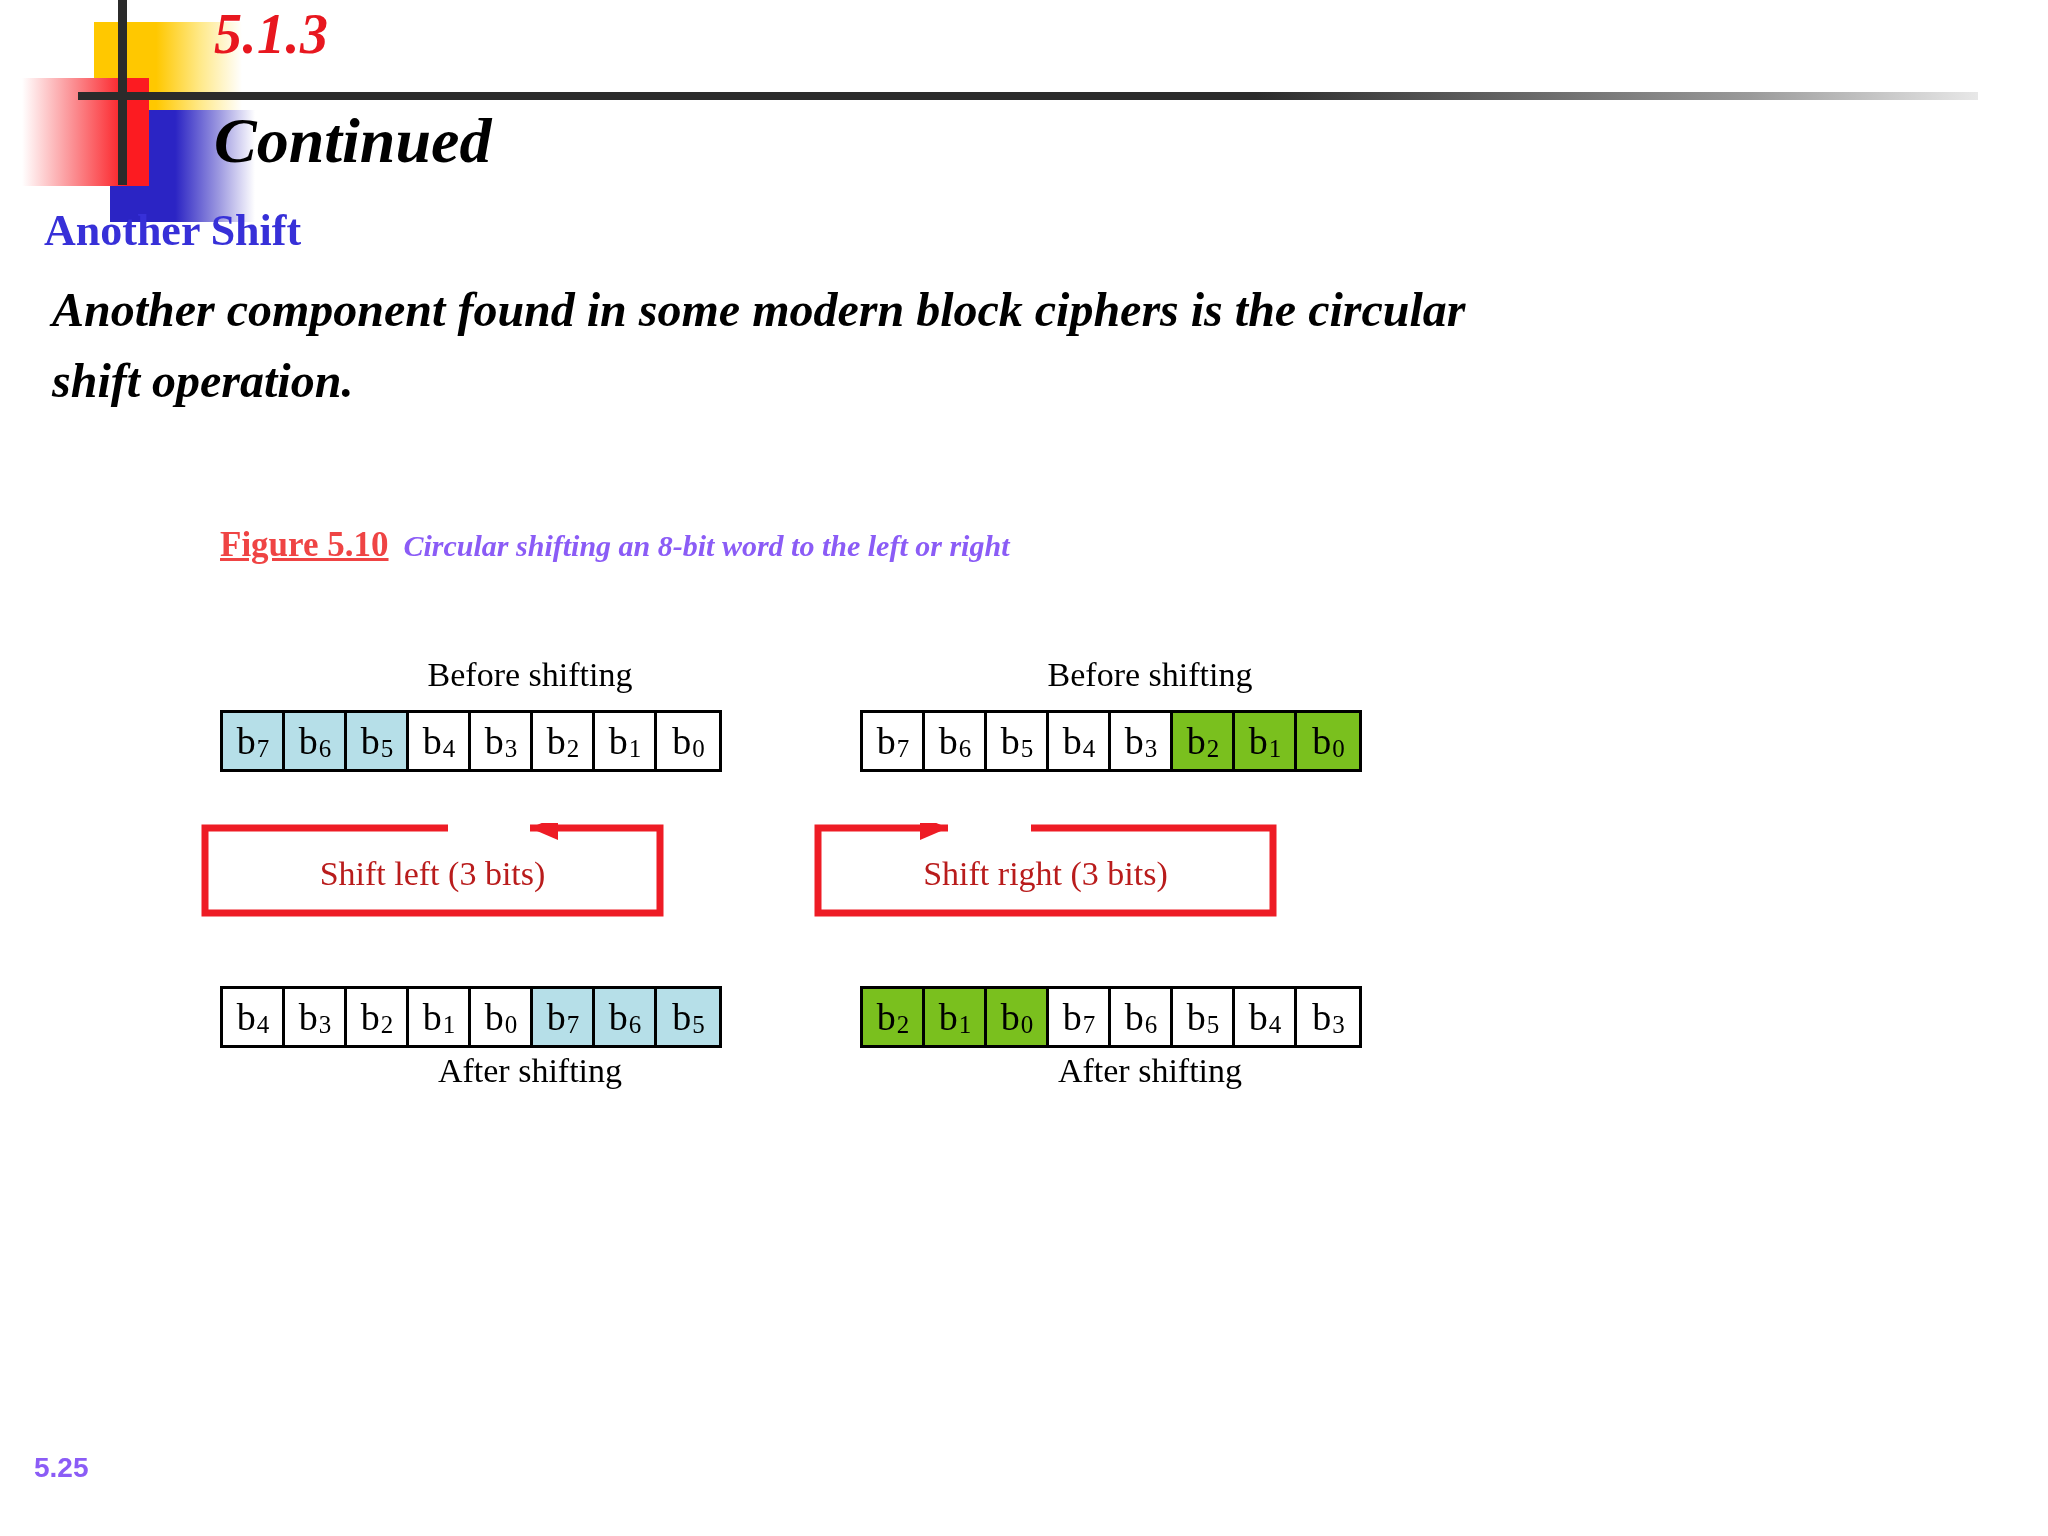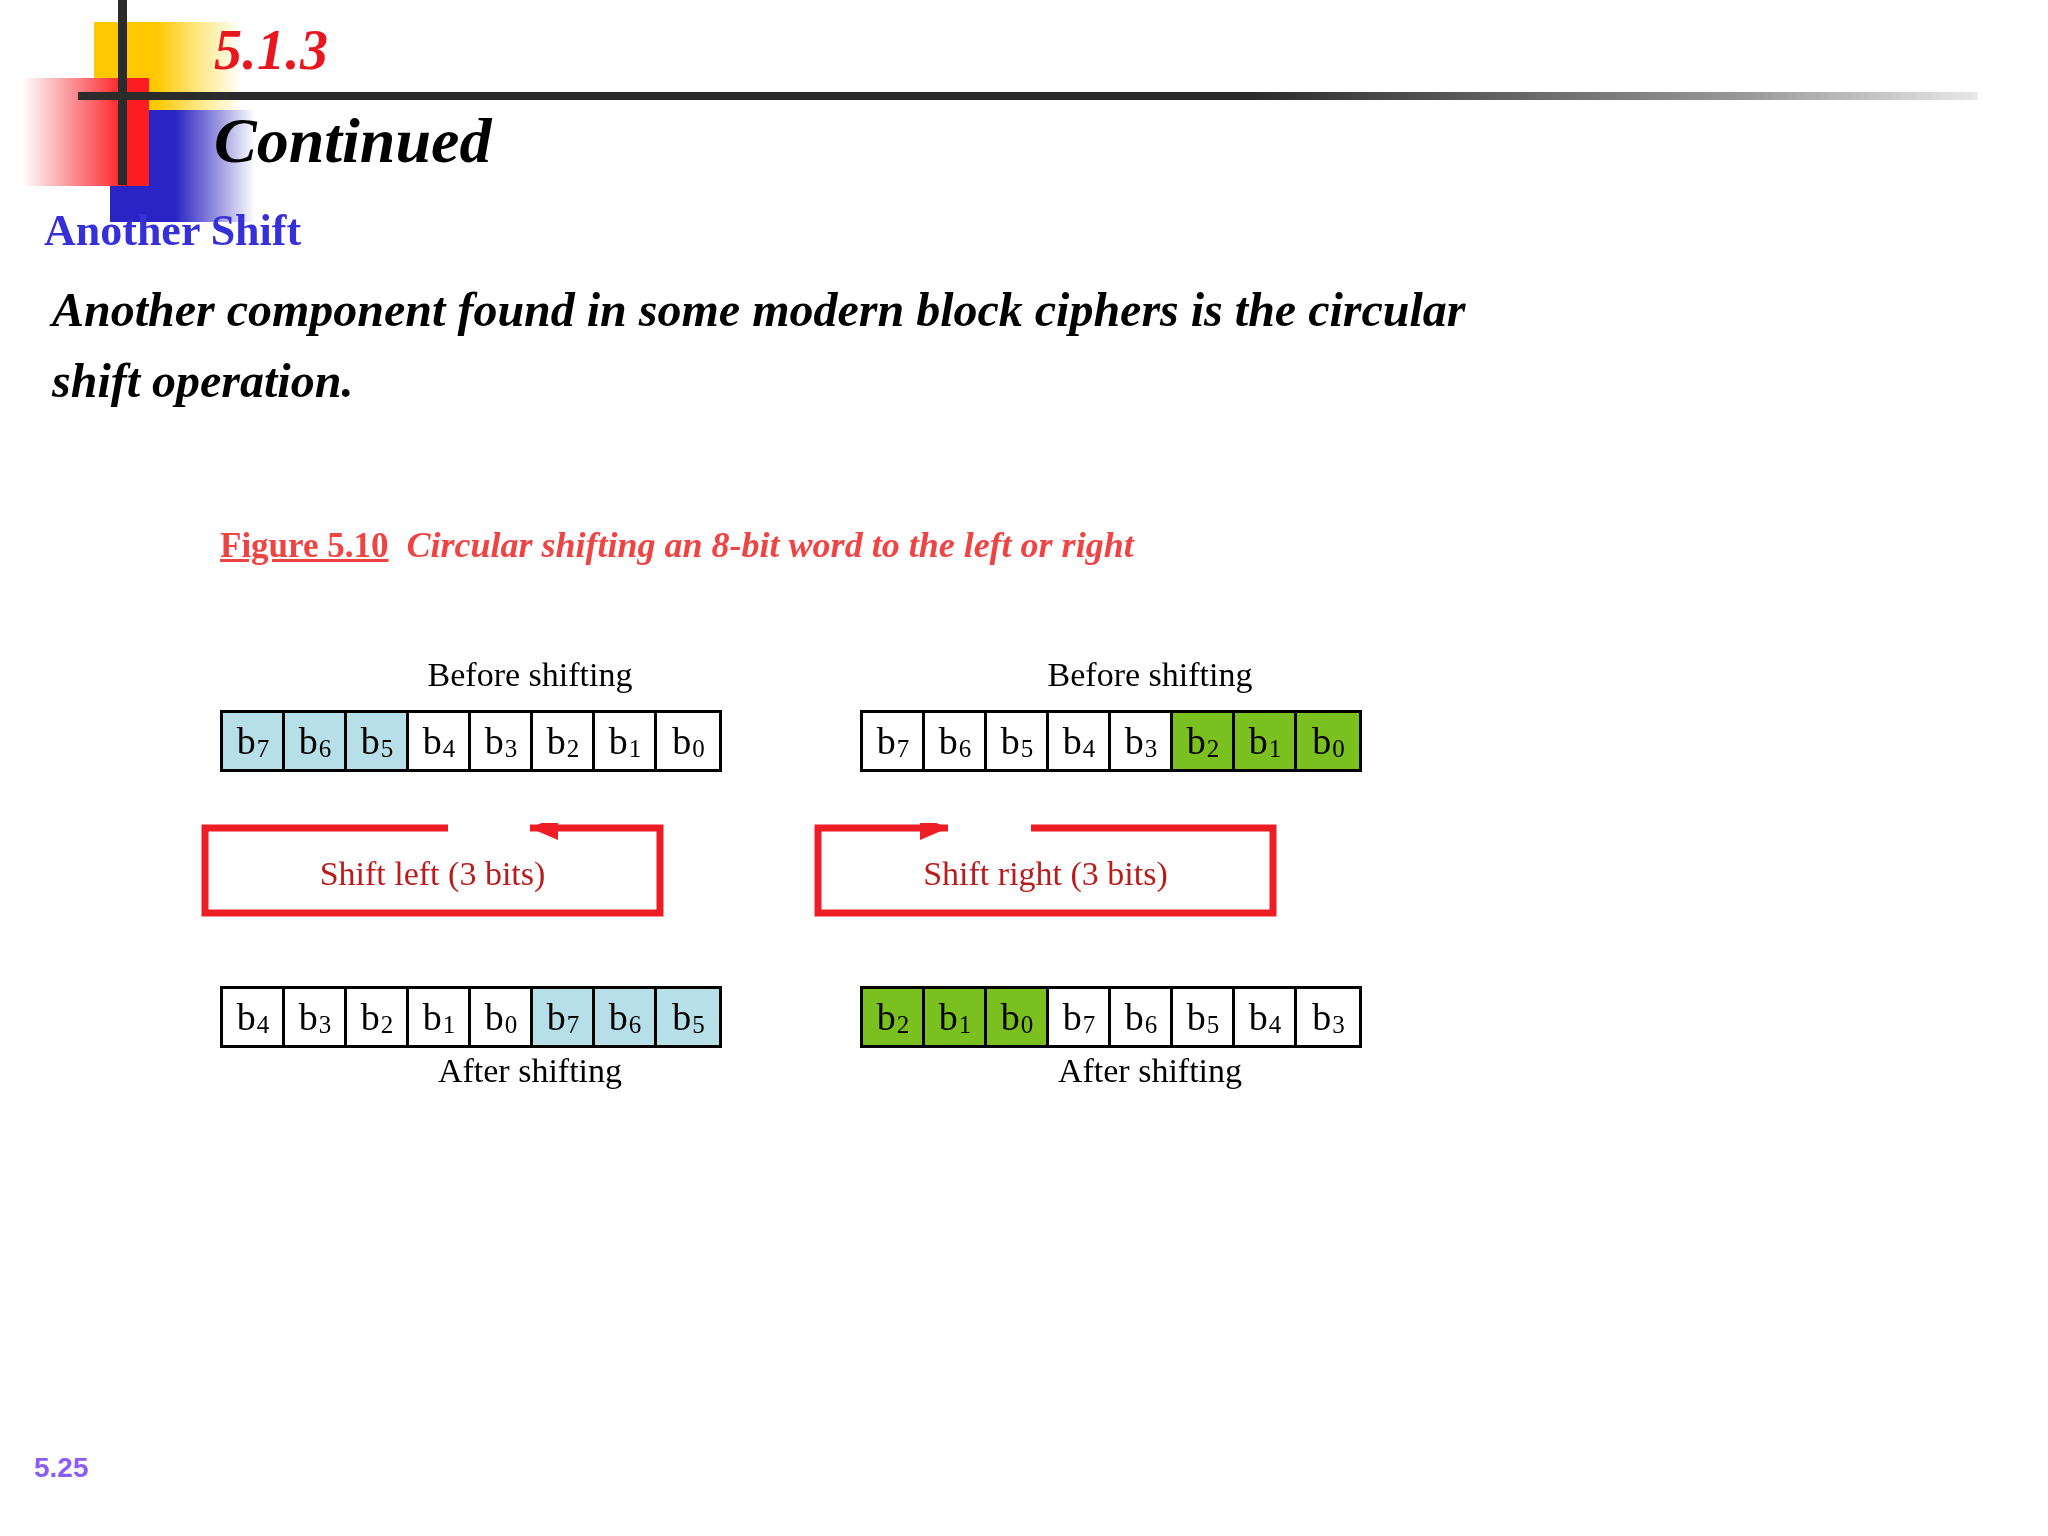--- a/index.html
+++ b/index.html
@@ -60,21 +60,21 @@
     top: 92px;
     width: 1900px;
     height: 8px;
     background: linear-gradient(to right, #2B2B2B 0%, #2B2B2B 62%, #9a9a9a 88%, #e8e8e8 100%);
   }
 
   
   #slide-number-title {
     position: absolute;
     left: 214px;
-    top: 18px;
+    top: 2px;
     font-size: 56px;
     font-weight: bold;
     font-style: italic;
     color: #E8171F;
     letter-spacing: 0.5px;
   }
   #continued-title {
     position: absolute;
     left: 214px;
     top: 104px;
@@ -113,24 +113,24 @@
     width: 1120px;
     line-height: 1.2;
   }
   #figure-caption .fig-label {
     font-size: 35px;
     font-weight: bold;
     color: #ef4444;
     text-decoration: underline;
   }
   #figure-caption .fig-text {
-    font-size: 36px;
+    font-size: 30px;
     font-weight: bold;
     font-style: italic;
-    color: #ef4444;
+    color: #8b5cf6;
   }
 
   
   #figure-body {
     position: absolute;
     left: 0;
     top: 648px;
     width: 1650px;
     height: 470px;
     padding-left: 37px;

